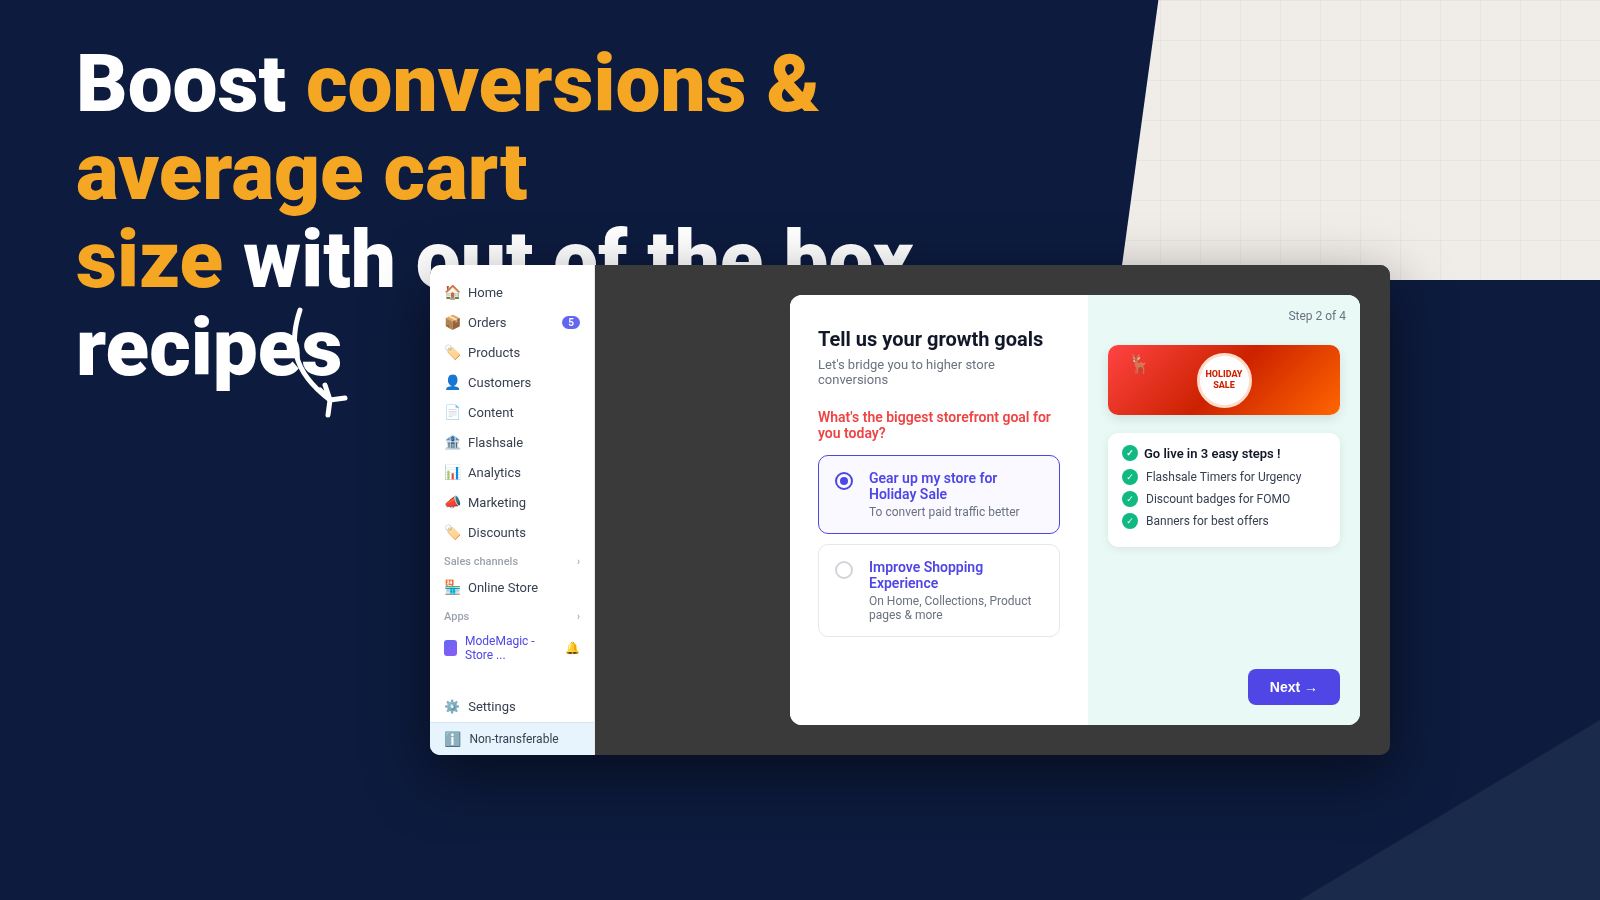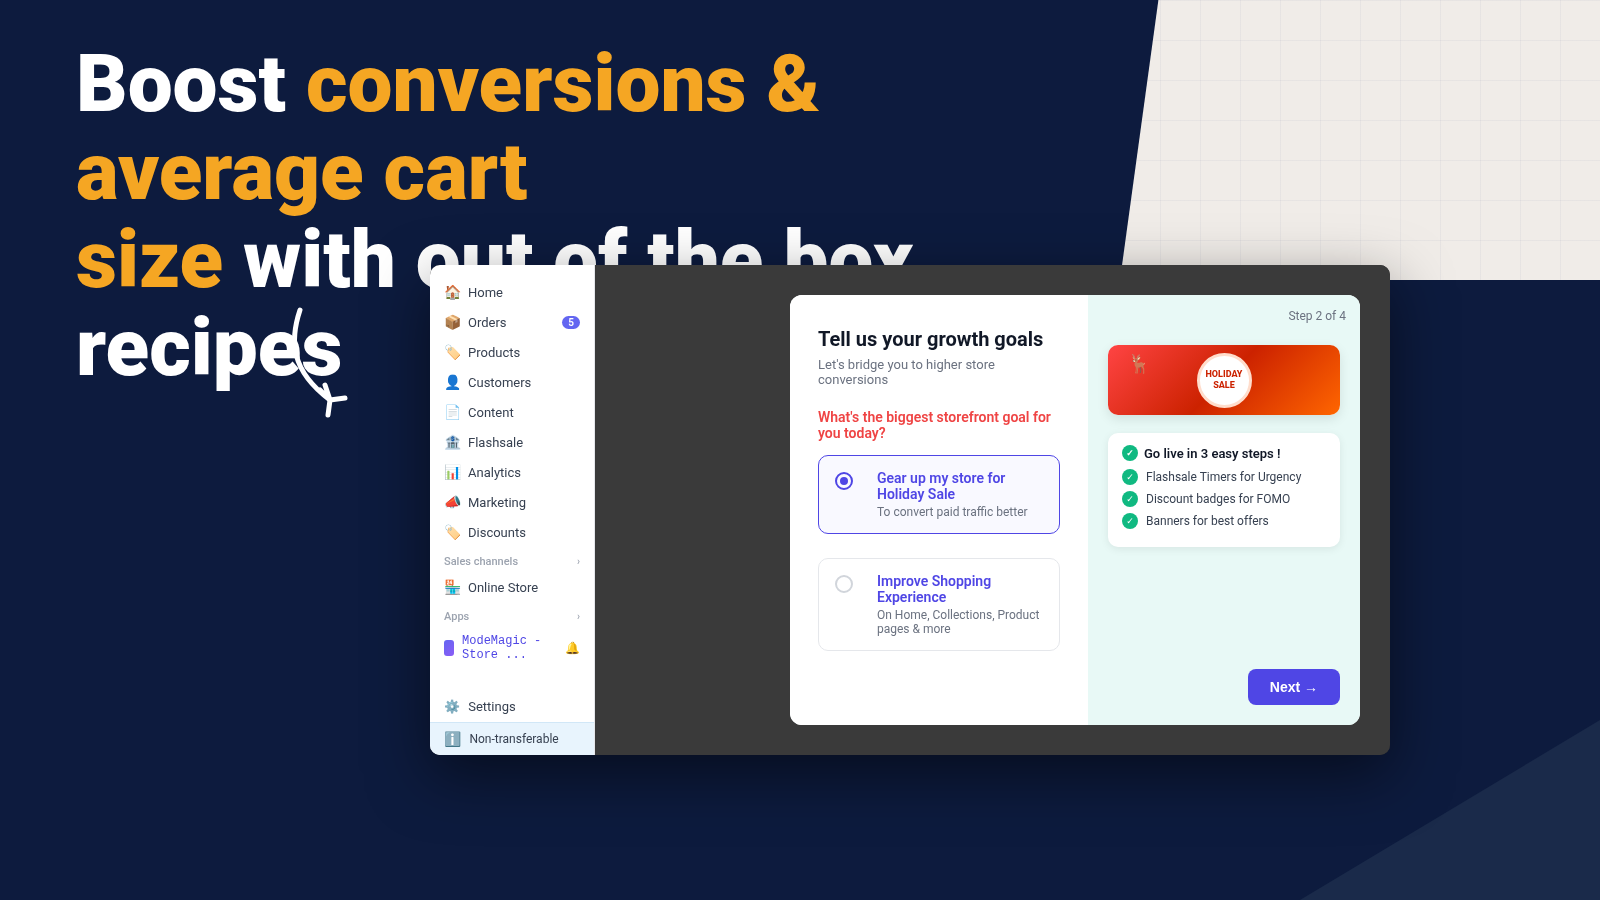--- a/index.html
+++ b/index.html
@@ -177,21 +177,20 @@
       border-top: 1px solid #d1e7f7;
     }
 
     .app-item {
       display: flex;
       align-items: center;
       padding: 7px 14px;
       font-size: 12px;
       color: #4f46e5;
       gap: 8px;
-      font-family: Liberation Mono, monospace;
     }
 
     .app-icon-square {
       width: 16px;
       height: 16px;
       background: linear-gradient(135deg, #6366f1, #8b5cf6);
       border-radius: 3px;
     }
 
     
@@ -243,25 +242,25 @@
       font-size: 14px;
       font-weight: 600;
       color: #ef4444;
       margin-bottom: 14px;
     }
 
     .choice-card {
       border: 1.5px solid #e5e7eb;
       border-radius: 10px;
       padding: 14px 16px;
-      margin-bottom: 24px;
+      margin-bottom: 10px;
       cursor: pointer;
       display: flex;
       align-items: flex-start;
-      gap: 24px;
+      gap: 16px;
       background: #fff;
     }
 
     .choice-card.selected {
       border-color: #4f46e5;
       background: #f9f9ff;
     }
 
     .radio-dot {
       width: 18px;

